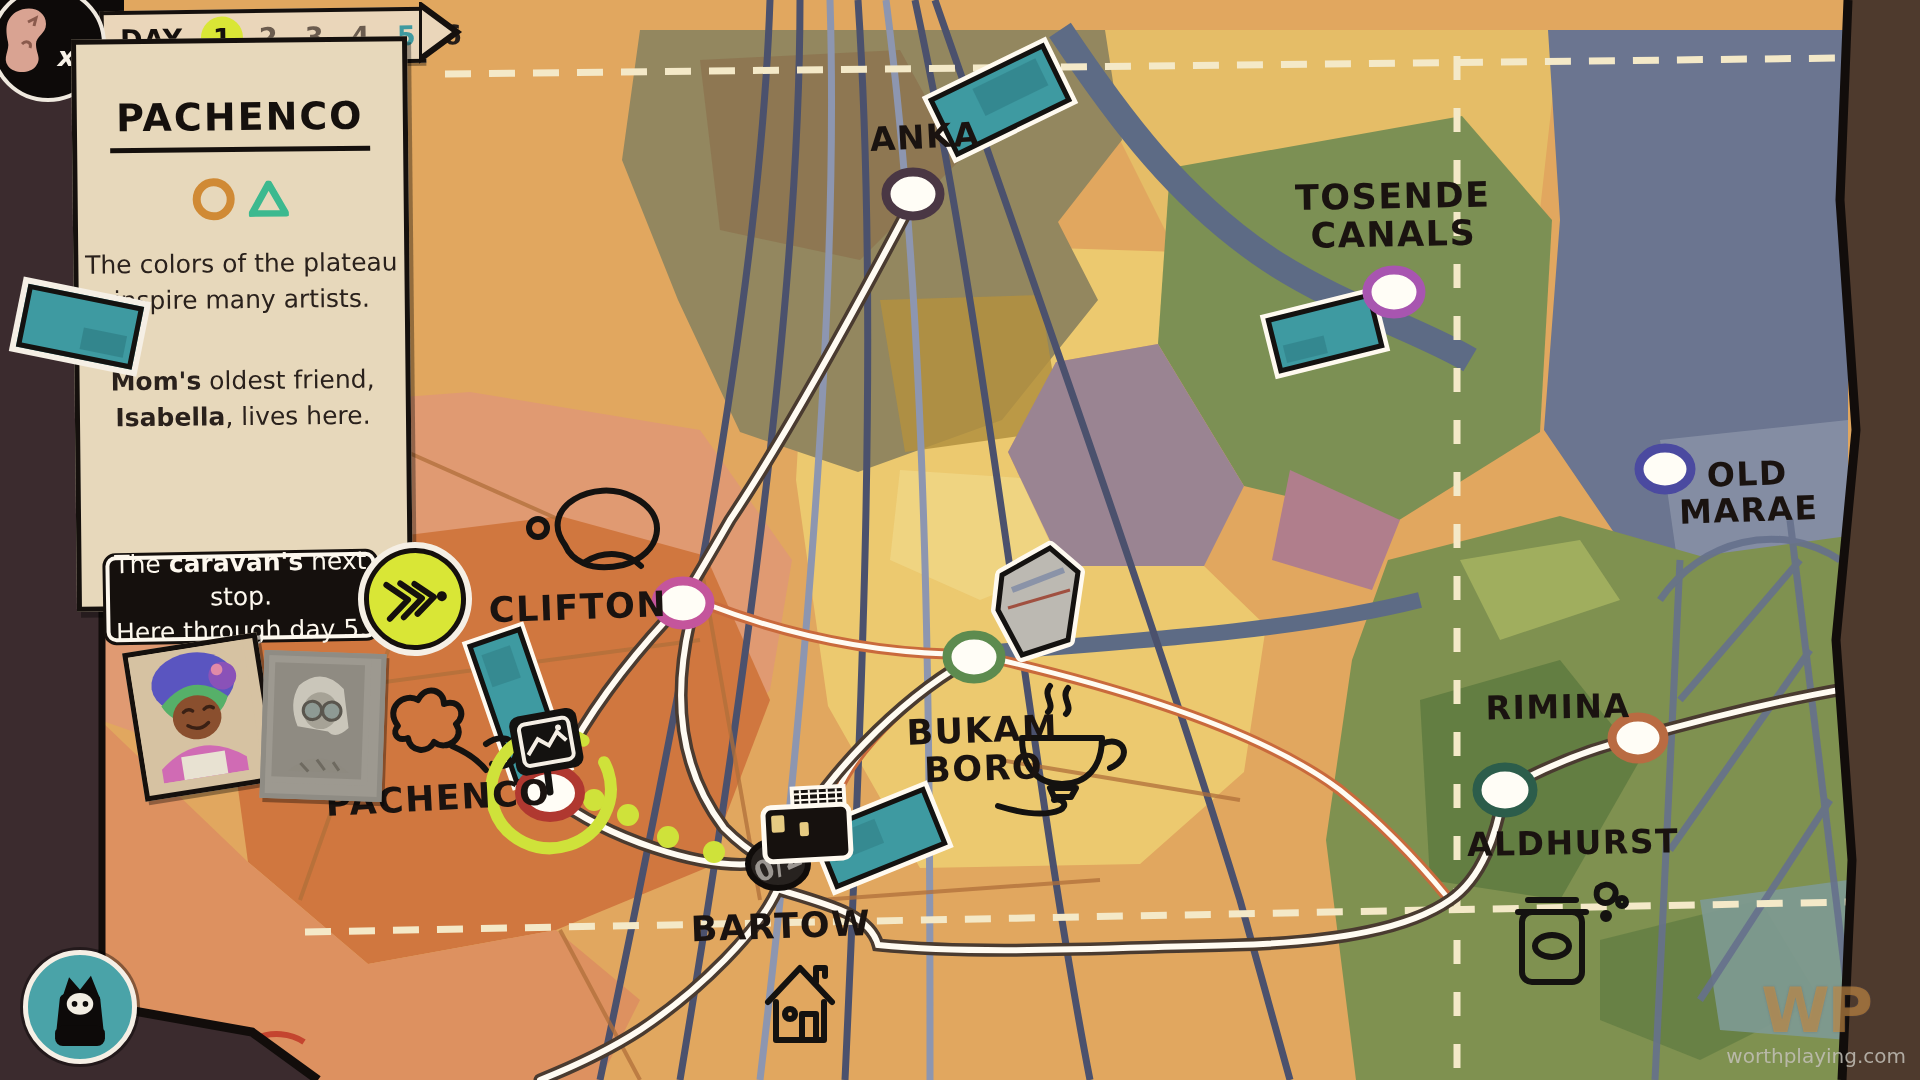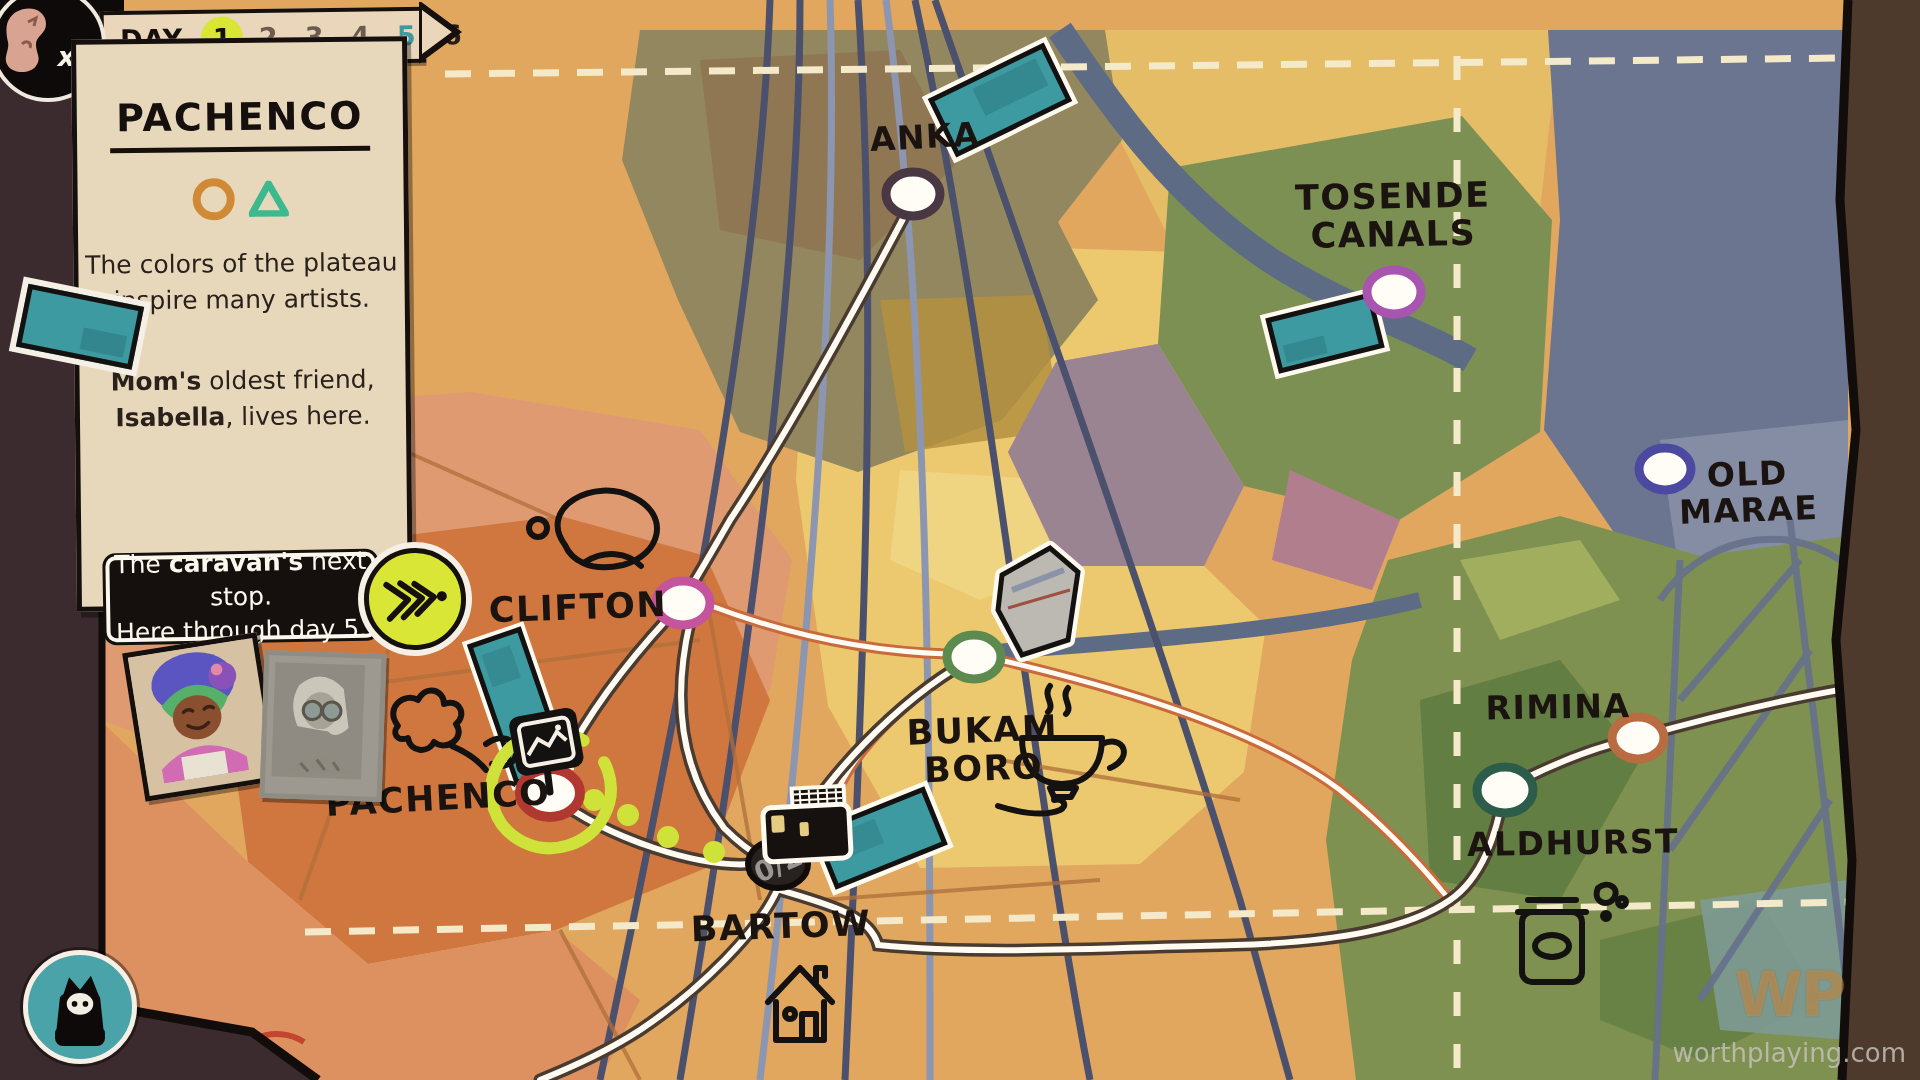--- a/index.html
+++ b/index.html
@@ -56,21 +56,21 @@
   .photo1{left:133px;top:642px;width:126px;height:140px;background:#d6c2a2;transform:rotate(-9deg);}
   .photo2{left:262px;top:652px;width:112px;height:138px;background:#9d9990;border-color:#8f8c84;transform:rotate(2deg);}
   
   .cat-btn{position:absolute;left:23px;top:950px;width:104px;height:104px;border-radius:50%;
            background:#4aa3a8;border:5px solid #f5efe5;box-shadow:0 0 0 3px rgba(0,0,0,.4);
            display:flex;align-items:center;justify-content:center;}
   
   .watermark{position:absolute;right:14px;bottom:12px;text-align:center;}
   .watermark .wp{font-size:62px;font-weight:800;color:rgba(224,148,46,.5);line-height:1;
                  text-shadow:0 0 2px rgba(90,90,120,.4);letter-spacing:-2px;}
-  .watermark .site{font-size:26px;color:rgba(195,191,183,.85);margin-top:12px;}
+  .watermark .site{font-size:20px;color:rgba(195,191,183,.85);margin-top:2px;}
 </style>
 </head>
 <body>
 
 <div id="stage">
 
   <svg id="map-svg" width="1920" height="1080" viewBox="0 0 1920 1080">
     <defs>
       <clipPath id="paper">
         <path d="M100,0 L1848,0 L1840,200 L1856,430 L1836,640 L1852,860 L1842,1080 L318,1080 L252,1032 L104,1008 L100,640 Z"></path>

